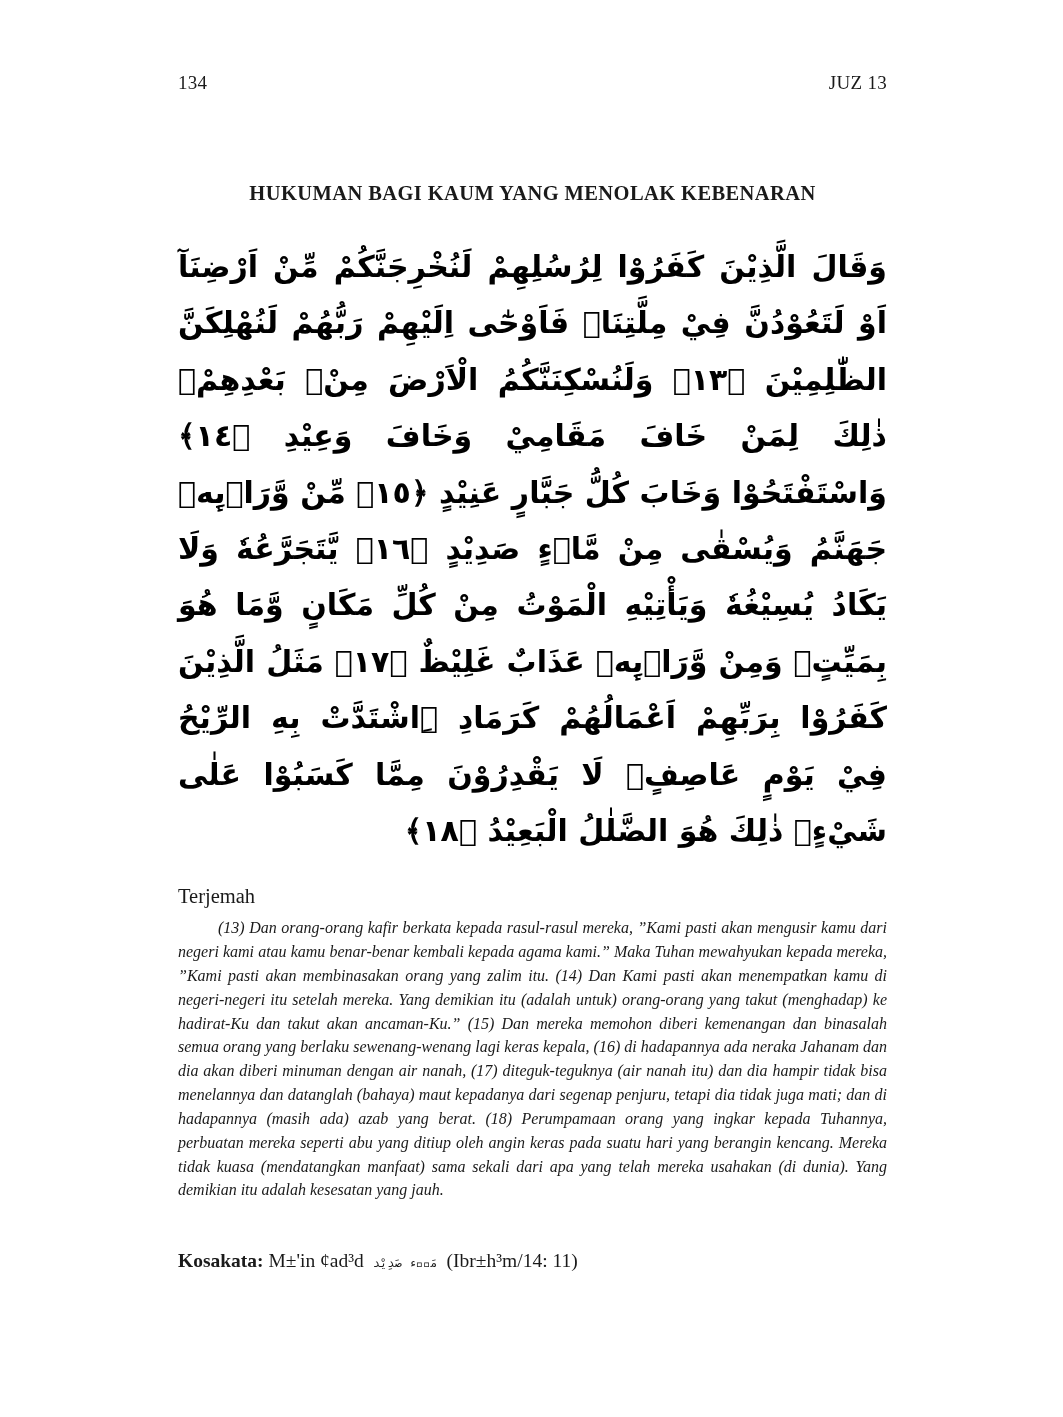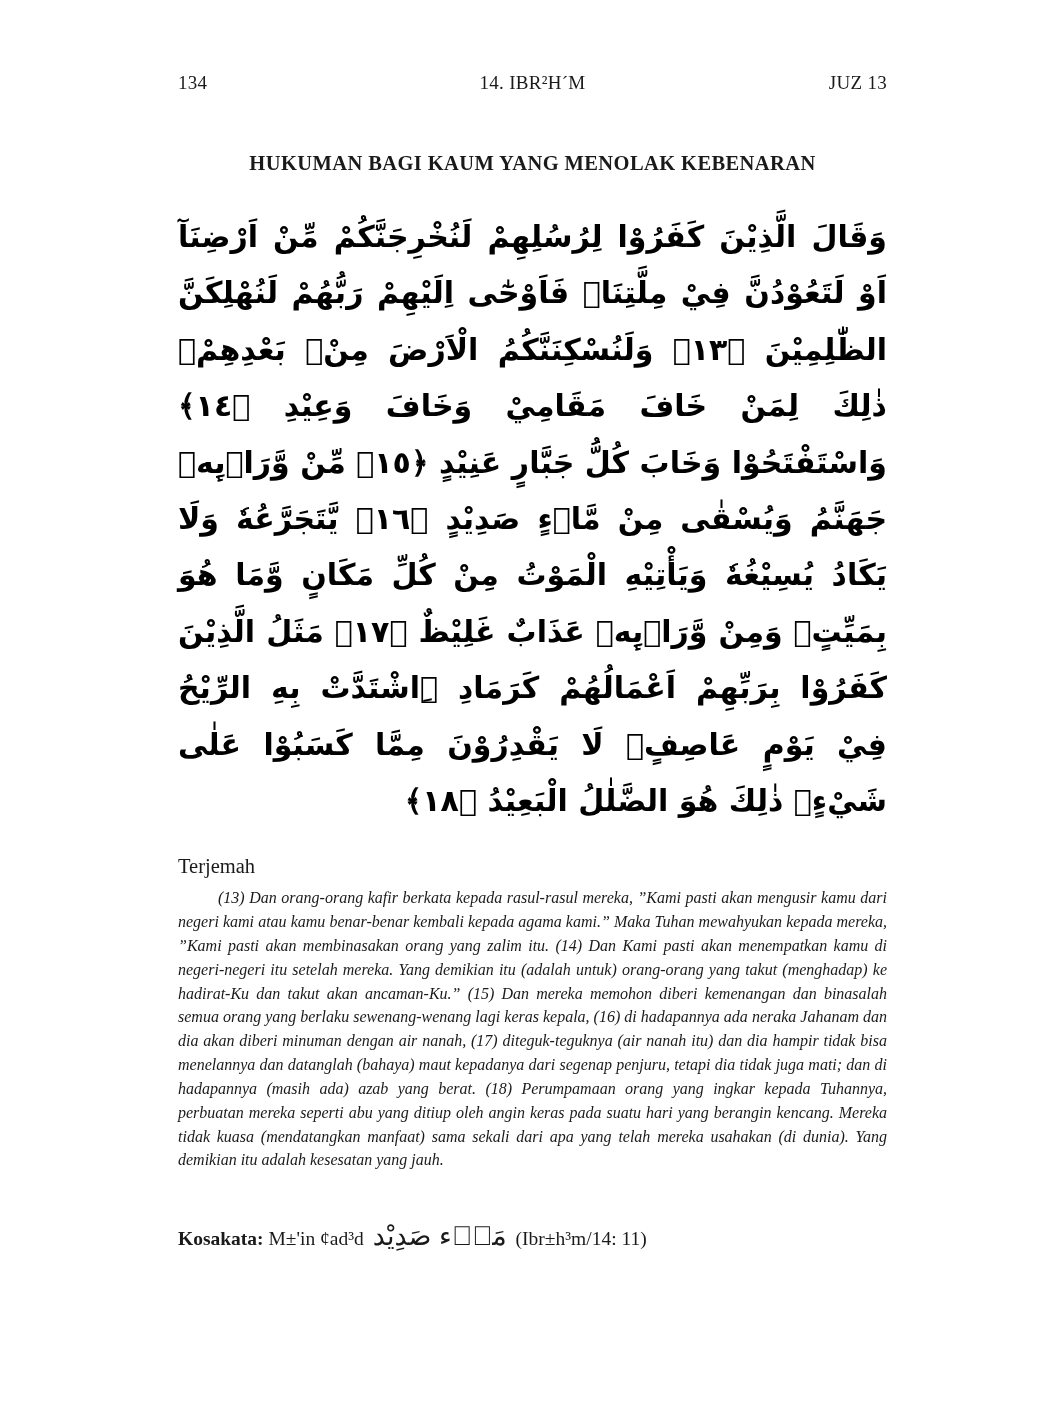--- a/index.html
+++ b/index.html
@@ -29,21 +29,21 @@
   }
   .running-header .center { 
     text-align: center;
     flex: 1;
   }
   .running-header .left  { width: 120px; text-align: left; }
   .running-header .right { width: 120px; text-align: right; }
 
   
   .section-title {
-    margin-top: 58px;
+    margin-top: 88px;
     text-align: center;
     font-weight: bold;
     font-size: 20.5px;
     letter-spacing: 0.4px;
   }
 
   
   .arabic-block {
     margin-top: 34px;
     direction: rtl;
@@ -74,36 +74,35 @@
   }
 
   
   .kosakata-line {
     margin-top: 48px;
     font-size: 19.5px;
   }
   .kosakata-label { font-weight: bold; }
   .kosakata-term  { }
   .kosakata-arabic {
-    font-family: Liberation Sans, sans-serif;
-    font-size: 27px;
+    font-family: Liberation Mono, monospace;
+    font-size: 12px;
     direction: rtl;
     unicode-bidi: embed;
     display: inline-block;
     padding: 0 4px;
   }
 </style>
 </head>
 <body>
 
 <div class="page">
 
   <div class="running-header">
     <span class="left">134</span>
-    <span class="center">14. IBR²H´M</span>
     <span class="right">JUZ 13</span>
   </div>
 
   <div class="section-title">HUKUMAN BAGI KAUM YANG MENOLAK KEBENARAN</div>
 
   <div class="arabic-block">وَقَالَ الَّذِيْنَ كَفَرُوْا لِرُسُلِهِمْ لَنُخْرِجَنَّكُمْ مِّنْ اَرْضِنَآ اَوْ لَتَعُوْدُنَّ فِيْ مِلَّتِنَاۗ فَاَوْحٰٓى اِلَيْهِمْ رَبُّهُمْ لَنُهْلِكَنَّ الظّٰلِمِيْنَ ﴿١٣﴾ وَلَنُسْكِنَنَّكُمُ الْاَرْضَ مِنْۢ بَعْدِهِمْۗ ذٰلِكَ لِمَنْ خَافَ مَقَامِيْ وَخَافَ وَعِيْدِ ﴿١٤﴾ وَاسْتَفْتَحُوْا وَخَابَ كُلُّ جَبَّارٍ عَنِيْدٍ ﴿١٥﴾ مِّنْ وَّرَاۤىِٕهٖ جَهَنَّمُ وَيُسْقٰى مِنْ مَّاۤءٍ صَدِيْدٍ ﴿١٦﴾ يَّتَجَرَّعُهٗ وَلَا يَكَادُ يُسِيْغُهٗ وَيَأْتِيْهِ الْمَوْتُ مِنْ كُلِّ مَكَانٍ وَّمَا هُوَ بِمَيِّتٍۗ وَمِنْ وَّرَاۤىِٕهٖ عَذَابٌ غَلِيْظٌ ﴿١٧﴾ مَثَلُ الَّذِيْنَ كَفَرُوْا بِرَبِّهِمْ اَعْمَالُهُمْ كَرَمَادِ ِۨاشْتَدَّتْ بِهِ الرِّيْحُ فِيْ يَوْمٍ عَاصِفٍۗ لَا يَقْدِرُوْنَ مِمَّا كَسَبُوْا عَلٰى شَيْءٍۗ ذٰلِكَ هُوَ الضَّلٰلُ الْبَعِيْدُ ﴿١٨﴾</div>
 
   <div class="terjemah-heading">Terjemah</div>
 
   <p class="terjemah-body">(13) Dan orang-orang kafir berkata kepada rasul-rasul mereka, ”Kami pasti akan mengusir kamu dari negeri kami atau kamu benar-benar kembali kepada agama kami.” Maka Tuhan mewahyukan kepada mereka, ”Kami pasti akan membinasakan orang yang zalim itu. (14) Dan Kami pasti akan menempatkan kamu di negeri-negeri itu setelah mereka. Yang demikian itu (adalah untuk) orang-orang yang takut (menghadap) ke hadirat-Ku dan takut akan ancaman-Ku.” (15) Dan mereka memohon diberi kemenangan dan binasalah semua orang yang berlaku sewenang-wenang lagi keras kepala, (16) di hadapannya ada neraka Jahanam dan dia akan diberi minuman dengan air nanah, (17) diteguk-teguknya (air nanah itu) dan dia hampir tidak bisa menelannya dan datanglah (bahaya) maut kepadanya dari segenap penjuru, tetapi dia tidak juga mati; dan di hadapannya (masih ada) azab yang berat. (18) Perumpamaan orang yang ingkar kepada Tuhannya, perbuatan mereka seperti abu yang ditiup oleh angin keras pada suatu hari yang berangin kencang. Mereka tidak kuasa (mendatangkan manfaat) sama sekali dari apa yang telah mereka usahakan (di dunia). Yang demikian itu adalah kesesatan yang jauh.</p>

